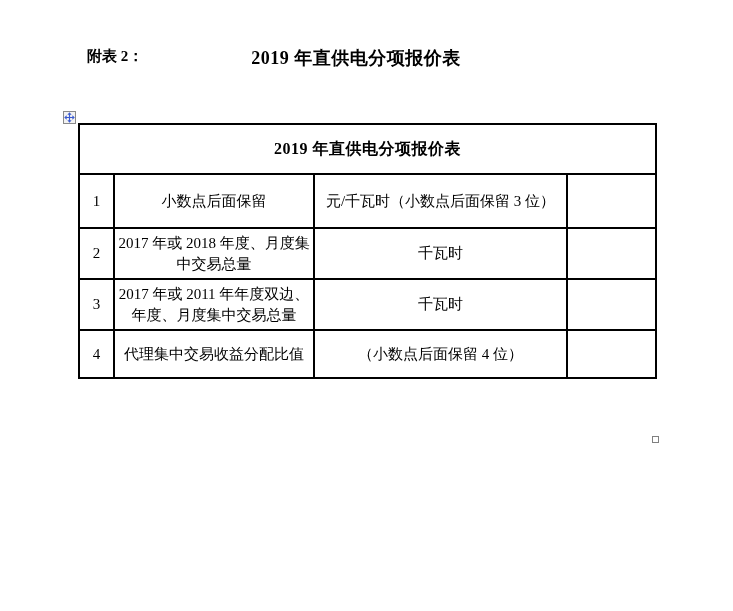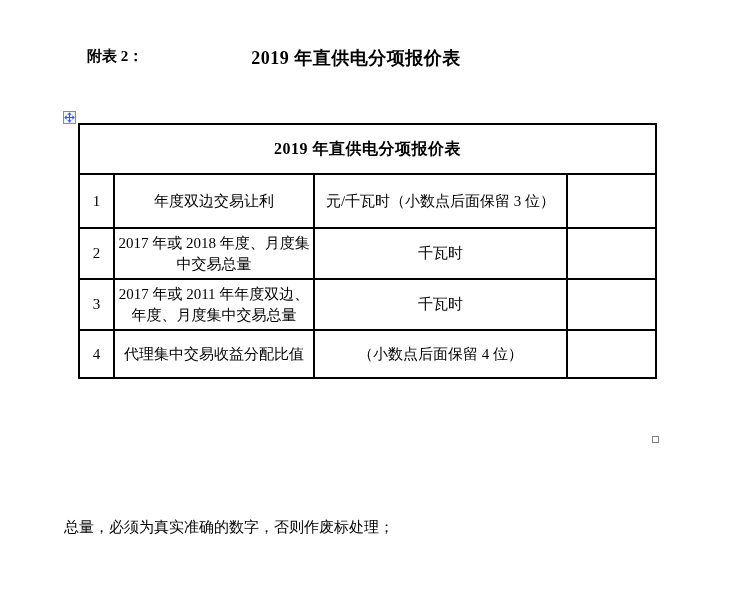--- a/index.html
+++ b/index.html
@@ -106,21 +106,21 @@
     <col style="width:200px">
     <col style="width:253px">
     <col style="width:89px">
   </colgroup>
   <tbody>
     <tr class="caption-row">
       <td colspan="4">2019 年直供电分项报价表</td>
     </tr>
     <tr class="row-1">
       <td>1</td>
-      <td>年度双边交易让利</td>
+      <td>小数点后面保留</td>
       <td>元/千瓦时（小数点后面保留 3 位）</td>
       <td></td>
     </tr>
     <tr class="row-2">
       <td>2</td>
       <td>2017 年或 2018 年度、月度集中交易总量</td>
       <td>千瓦时</td>
       <td></td>
     </tr>
     <tr class="row-3">
@@ -134,17 +134,16 @@
       <td>代理集中交易收益分配比值</td>
       <td>（小数点后面保留 4 位）</td>
       <td></td>
     </tr>
   </tbody>
 </table>
 
 <div class="resize-handle"></div>
 
 <div class="notes">
-  <div class="line">总量，必须为真实准确的数字，否则作废标处理；</div>
   
   
   
 </div>
 
 </body></html>

